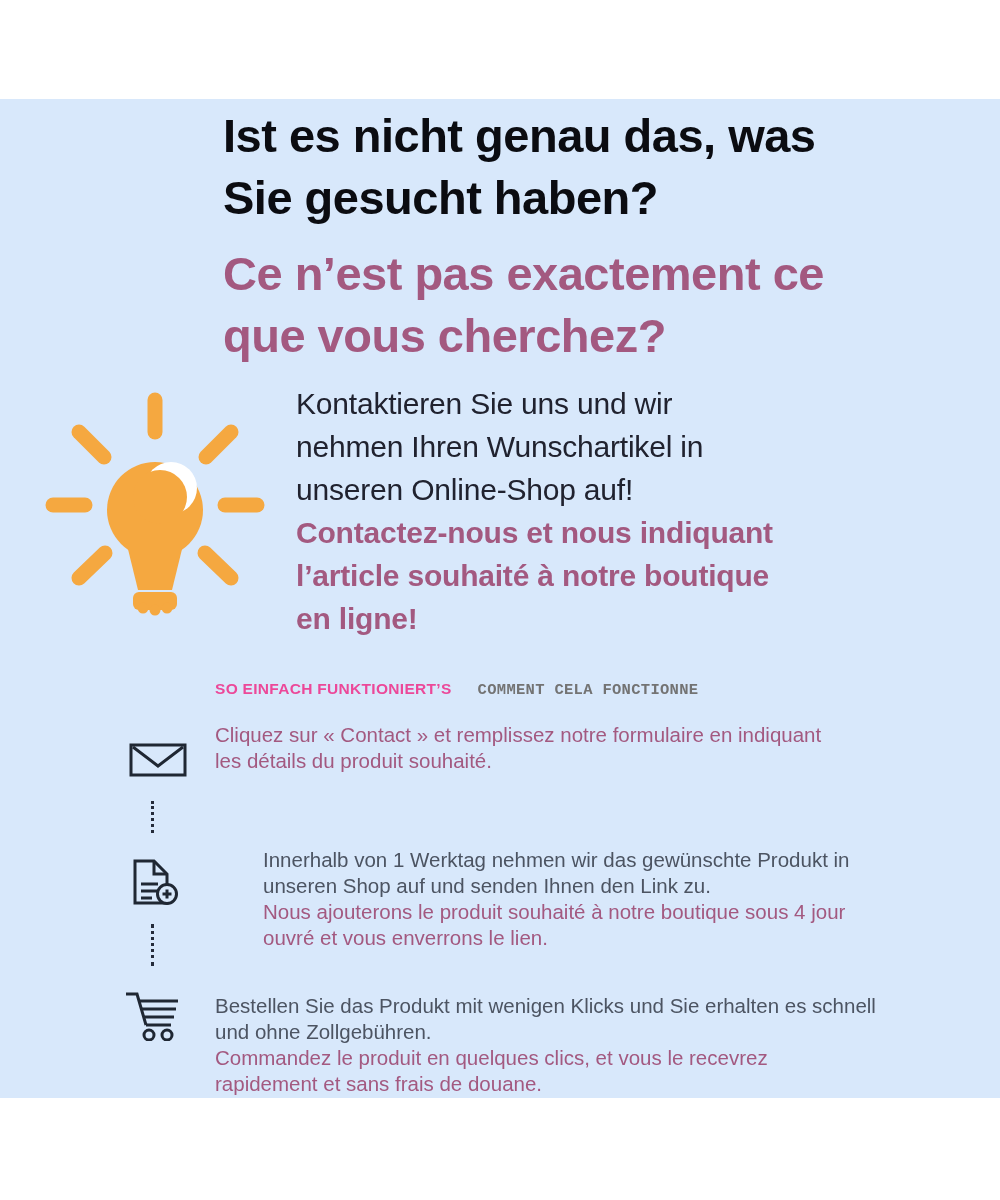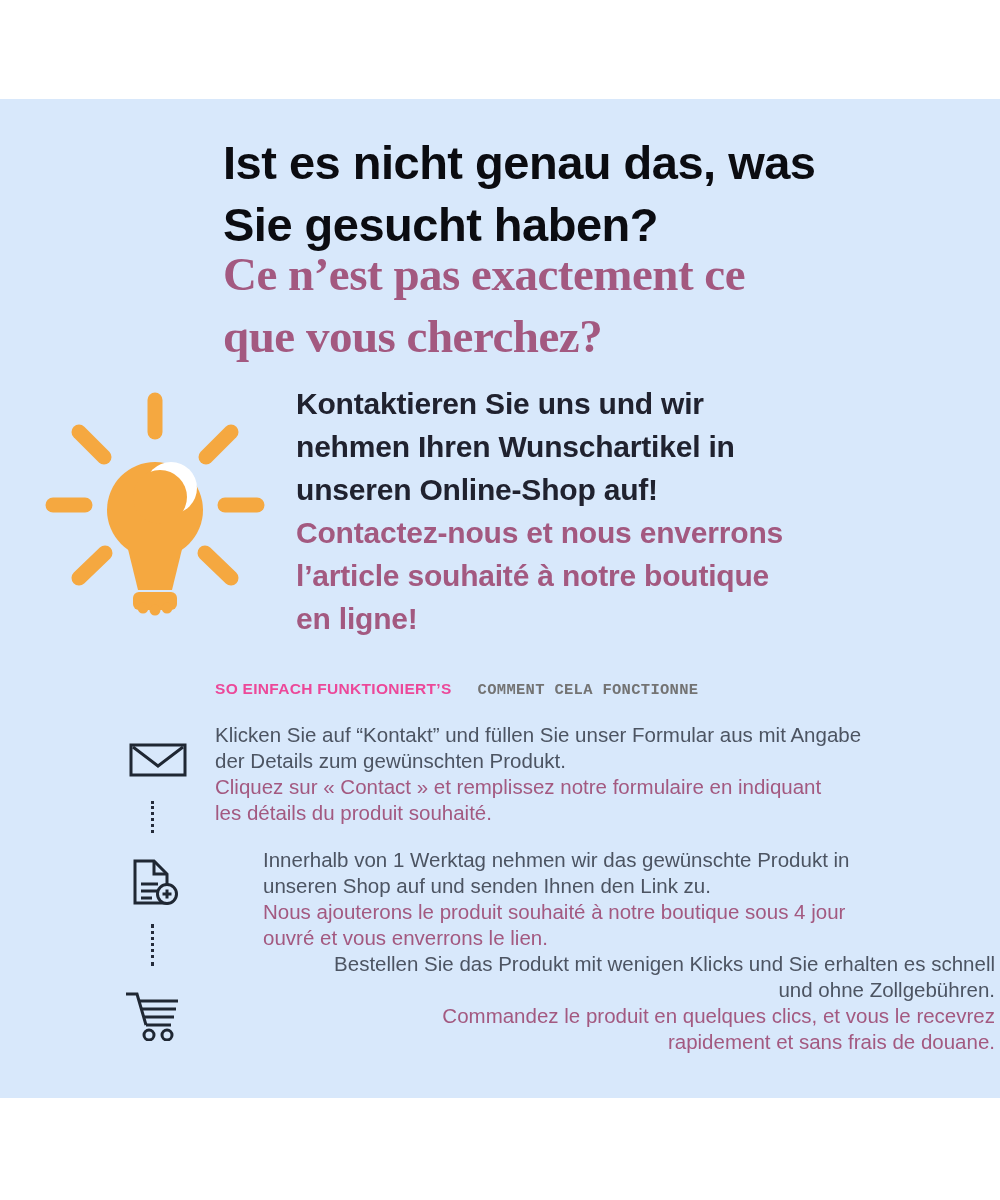--- a/index.html
+++ b/index.html
@@ -12,43 +12,43 @@
   .frame{position:relative;width:1000px;height:1200px;overflow:hidden;background:#ffffff;}
   .panel{position:absolute;left:0;top:99px;width:1000px;height:999px;background:#D8E8FB;}
 
   .pre{white-space:pre-line;}
 
   
   .title{
     position:absolute;left:223px;width:740px;
     font-size:47px;line-height:62px;font-weight:700;letter-spacing:-0.5px;
   }
-  .title-de{top:132px;color:#0B0C11;}
-  .title-fr{top:243px;color:#A35980;font-family:Liberation Serif, serif;}
+  .title-de{top:105px;color:#0B0C11;}
+  .title-fr{top:243px;color:#A35980;}
 
   
   .bulb{position:absolute;left:45px;top:392px;width:220px;height:226px;}
 
   
   .intro{position:absolute;left:296px;top:382px;width:600px;font-size:30px;line-height:43px;}
-  .intro-de{color:#20222F;font-weight:700;letter-spacing:-0.2px;}
+  .intro-de{color:#20222F;font-weight:400;letter-spacing:-0.2px;}
   .intro-fr{color:#A35980;font-weight:700;letter-spacing:-0.2px;}
 
   
   .how-heading{position:absolute;left:215px;top:680px;font-size:15.5px;font-weight:700;letter-spacing:0.3px;white-space:nowrap;}
   .hh-de{color:#ec4899;margin-right:26px;}
   .hh-fr{color:#737373;font-family:Liberation Mono, monospace;}
 
   
   .step-text{position:absolute;left:215px;width:780px;font-size:20.5px;line-height:26px;}
   .step-de{color:#4C5462;font-weight:400;}
   .step-fr{color:#A35980;font-weight:400;}
   .step1{top:722px;}
   .step2{top:847px;margin-left:48px;}
-  .step3{top:951px;text-align:right;}
+  .step3{top:993px;}
 
   .icon{position:absolute;}
   .icon-envelope{left:129px;top:743px;}
   .icon-doc{left:130px;top:858px;}
   .icon-cart{left:124px;top:987px;}
 
   .connector{position:absolute;left:151px;width:0;border-left:3px dotted #242B3A;}
   .conn1{top:801px;height:32px;}
   .conn2{top:924px;height:42px;}
 
@@ -85,38 +85,36 @@
       <circle cx="98" cy="216" r="5.5" fill="#F5A840"></circle>
       <circle cx="110" cy="218" r="5.5" fill="#F5A840"></circle>
       <circle cx="122" cy="216" r="5.5" fill="#F5A840"></circle>
     </svg>
   </div>
 
   <div class="intro">
     <div class="intro-de pre">Kontaktieren Sie uns und wir
 nehmen Ihren Wunschartikel in
 unseren Online-Shop auf!</div>
-    <div class="intro-fr pre">Contactez-nous et nous enverrons
+    <div class="intro-fr pre">Contactez-nous et nous indiquant
 l’article souhaité à notre boutique
 en ligne!</div>
   </div>
 
   <div class="how-heading">
     <span class="hh-de">SO EINFACH FUNKTIONIERT’S</span><span class="hh-fr">COMMENT CELA FONCTIONNE</span>
   </div>
 
   <div class="icon icon-envelope">
     <svg width="58" height="34" viewBox="0 0 58 34" fill="none" stroke="#1F2733" stroke-width="3">
       <rect x="2" y="2" width="54" height="30"></rect>
       <path d="M4,4 L29,23 L54,4"></path>
     </svg>
   </div>
   <div class="step-text step1">
-    <div class="step-de pre">Klicken Sie auf “Kontakt” und füllen Sie unser Formular aus mit Angabe
-der Details zum gewünschten Produkt.</div>
     <div class="step-fr pre">Cliquez sur « Contact » et remplissez notre formulaire en indiquant
 les détails du produit souhaité.</div>
   </div>
 
   <div class="connector conn1"></div>
 
   <div class="icon icon-doc">
     <svg width="48" height="48" viewBox="0 0 48 48" fill="none" stroke="#1F2733" stroke-width="3">
       <path d="M5,3 H24 L37,16 V45 H5 Z"></path>
       <path d="M24,3 V16 H37"></path>

